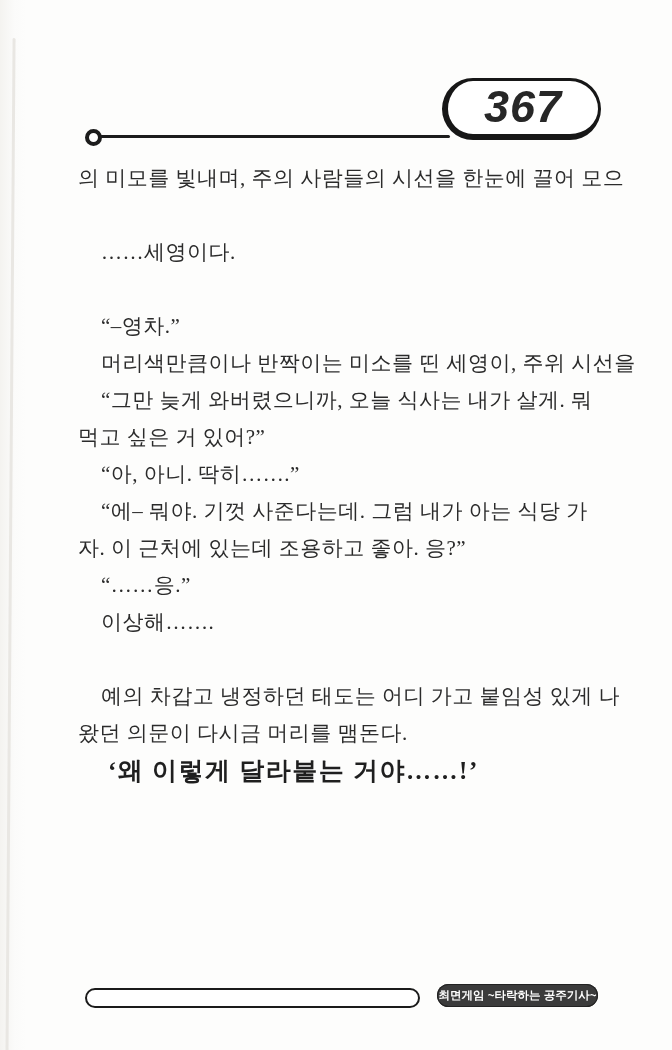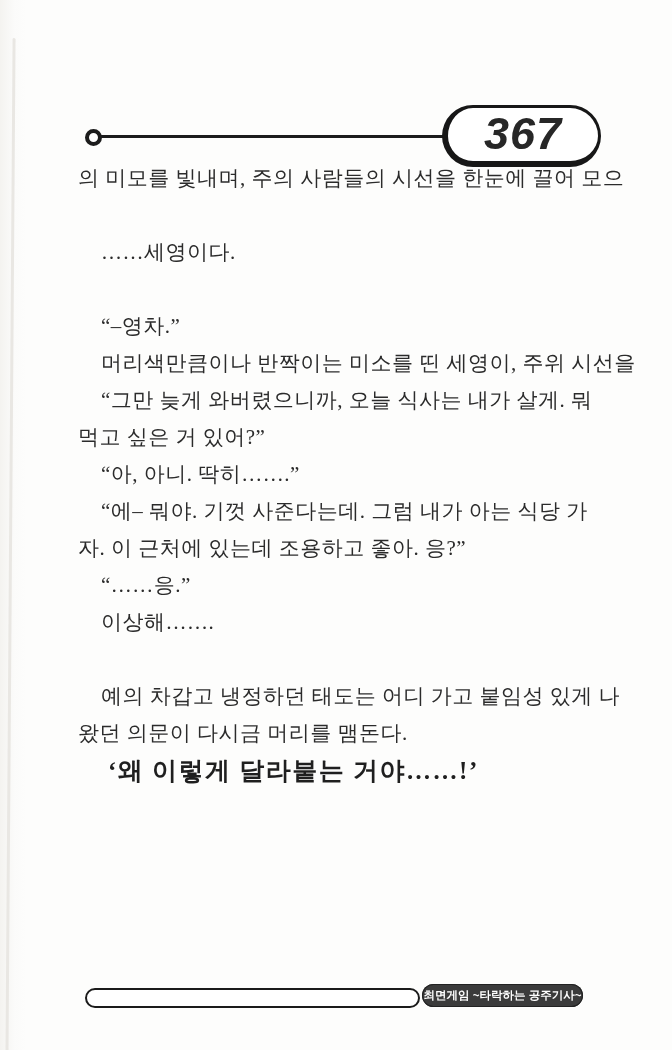--- a/index.html
+++ b/index.html
@@ -53,21 +53,20 @@
     left: 442px; top: 78px;
     width: 150px; height: 53px;
     background: #ffffff;
     border-style: solid;
     border-color: #171717;
     border-width: 3px 3px 6px 6px;
     border-radius: 31px;
     display: flex;
     align-items: center;
     justify-content: center;
-    margin-top: 27px;
   }
   .page-num {
     font-family: "Liberation Sans", sans-serif;
     font-style: italic;
     font-weight: bold;
     font-size: 45px;
     color: #272727;
     letter-spacing: 1px;
     transform: translateY(-1px);
   }
@@ -98,21 +97,21 @@
   .footer-box {
     position: absolute;
     left: 85px; top: 988px;
     width: 331px; height: 16px;
     background: #ffffff;
     border: 2px solid #1b1b1b;
     border-radius: 10px;
   }
   .series-badge {
     position: absolute;
-    left: 422px; top: 984px;
+    left: 437px; top: 984px;
     width: 161px; height: 23px;
     background: #3b3b3b;
     border-radius: 12px;
     box-shadow: inset 0 0 0 1px #222222;
     color: #ffffff;
     font-family: "Liberation Sans", sans-serif;
     font-size: 11.5px;
     font-weight: bold;
     display: flex;
     align-items: center;

